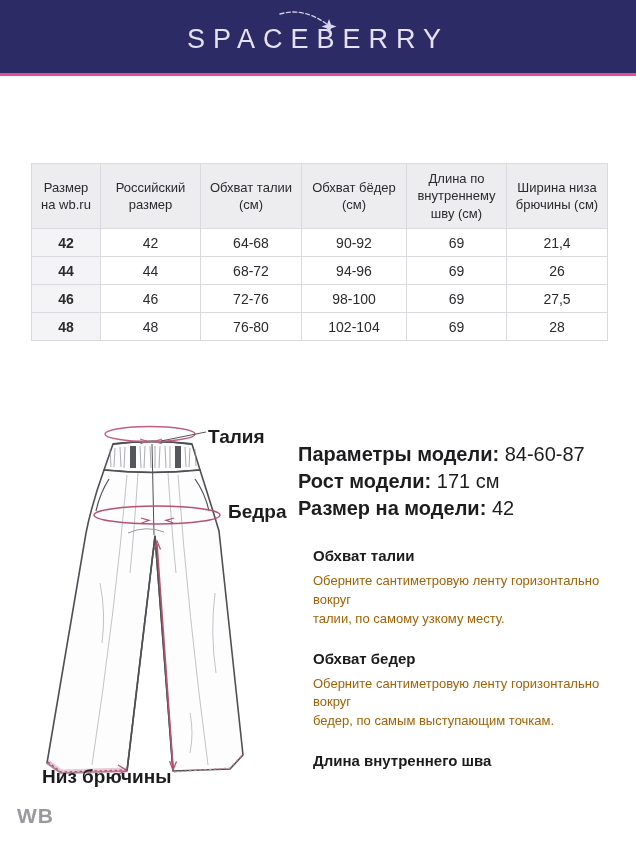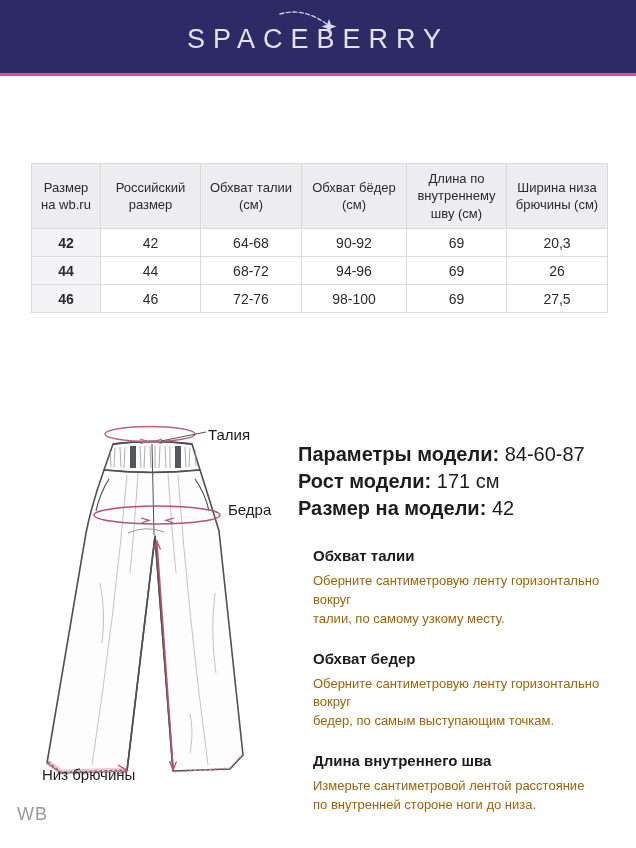--- a/index.html
+++ b/index.html
@@ -14,36 +14,36 @@
 
   
   .size-table{position:absolute;left:31px;top:152px;width:576px;border-collapse:collapse;table-layout:fixed;margin-top:11px;}
   .size-table th, .size-table td{border:1px solid #d9d9de;text-align:center;vertical-align:middle;color:#2b2b2f;}
   .size-table th{background:#ededf0;height:60px;font-size:13px;font-weight:500;line-height:1.32;padding:2px 5px;}
   .size-table td{background:#ffffff;height:25px;font-size:14px;font-weight:400;padding:1px 4px;}
   .size-table td.rowhead{background:#f4f4f6;font-weight:700;}
 
   
   .diagram{position:absolute;left:30px;top:413px;width:260px;height:400px;}
-  .dg-label{position:absolute;font-size:15px;font-weight:400;color:#1c1c1f;line-height:1.18;}
+  .dg-label{position:absolute;font-size:19px;font-weight:700;color:#1c1c1f;line-height:1.18;}
   .lbl-waist{left:178px;top:13px;}
   .lbl-hips{left:198px;top:88px;}
   .lbl-inseam{left:150px;top:220px;width:98px;}
   .lbl-hem{left:12px;top:353px;}
 
   
   .info{position:absolute;left:298px;top:441px;width:320px;}
   .model-line{font-size:20px;line-height:27px;color:#1d1d20;}
   .model-line b{font-weight:600;}
   .guide{margin-top:25px;}
   .guide-block{margin-bottom:21px;margin-left:15px;}
   .guide-title{font-size:15px;font-weight:700;color:#1b1b1e;margin:0 0 8px 0;}
   .guide-text{font-size:13px;font-weight:400;color:#a16207;line-height:1.45;margin:0;white-space:pre-line;}
 
-  .watermark{position:absolute;left:17px;top:804px;font-size:18px;font-weight:400;color:#9a9a9e;letter-spacing:1px;}
+  .watermark{position:absolute;left:17px;top:804px;font-size:21px;font-weight:700;color:#9a9a9e;letter-spacing:1px;}
 </style>
 </head>
 <body>
 
 <div class="page">
 
   <div class="banner">
     <div class="logo">SPACEBERRY</div>
     <svg class="star-svg" width="66" height="34" viewBox="0 0 66 34">
       <path d="M4 8 Q28 1 52 19" fill="none" stroke="#cfcbe8" stroke-width="1.4" stroke-dasharray="4 2.5" stroke-linecap="round"></path>
@@ -70,37 +70,45 @@
         <th>Ширина низа брючины (см)</th>
       </tr>
     </thead>
     <tbody>
       <tr>
         <td class="rowhead">42</td>
         <td>42</td>
         <td>64-68</td>
         <td>90-92</td>
         <td>69</td>
-        <td>20,3</td>
+        <td>21,4</td>
       </tr>
       <tr>
         <td class="rowhead">44</td>
         <td>44</td>
         <td>68-72</td>
         <td>94-96</td>
         <td>69</td>
         <td>26</td>
       </tr>
       <tr>
         <td class="rowhead">46</td>
         <td>46</td>
         <td>72-76</td>
         <td>98-100</td>
         <td>69</td>
         <td>27,5</td>
+      </tr>
+      <tr>
+        <td class="rowhead">48</td>
+        <td>48</td>
+        <td>76-80</td>
+        <td>102-104</td>
+        <td>69</td>
+        <td>28</td>
       </tr>
     </tbody>
   </table>
 
   <div class="diagram">
     <svg width="260" height="400" viewBox="0 0 260 400">
 
       <path d="M83 31 Q122 26 162 31 L170 57 Q122 62 74 57 Z" fill="#fdfdfe" stroke="#4f4f54" stroke-width="1.6"></path>
       <path d="M83 31 Q122 26 162 31" fill="none" stroke="#4f4f54" stroke-width="2.2"></path>
 
@@ -175,21 +183,19 @@
         <p class="guide-text">Оберните сантиметровую ленту горизонтально вокруг
 талии, по самому узкому месту.</p>
       </div>
       <div class="guide-block">
         <p class="guide-title">Обхват бедер</p>
         <p class="guide-text">Оберните сантиметровую ленту горизонтально вокруг
 бедер, по самым выступающим точкам.</p>
       </div>
       <div class="guide-block">
         <p class="guide-title">Длина внутреннего шва</p>
-        <p class="guide-text">Измерьте сантиметровой лентой расстояние
-по внутренней стороне ноги до низа.</p>
       </div>
     </div>
   </div>
 
   <div class="watermark">WB</div>
 
 </div>
 
 </body></html>

